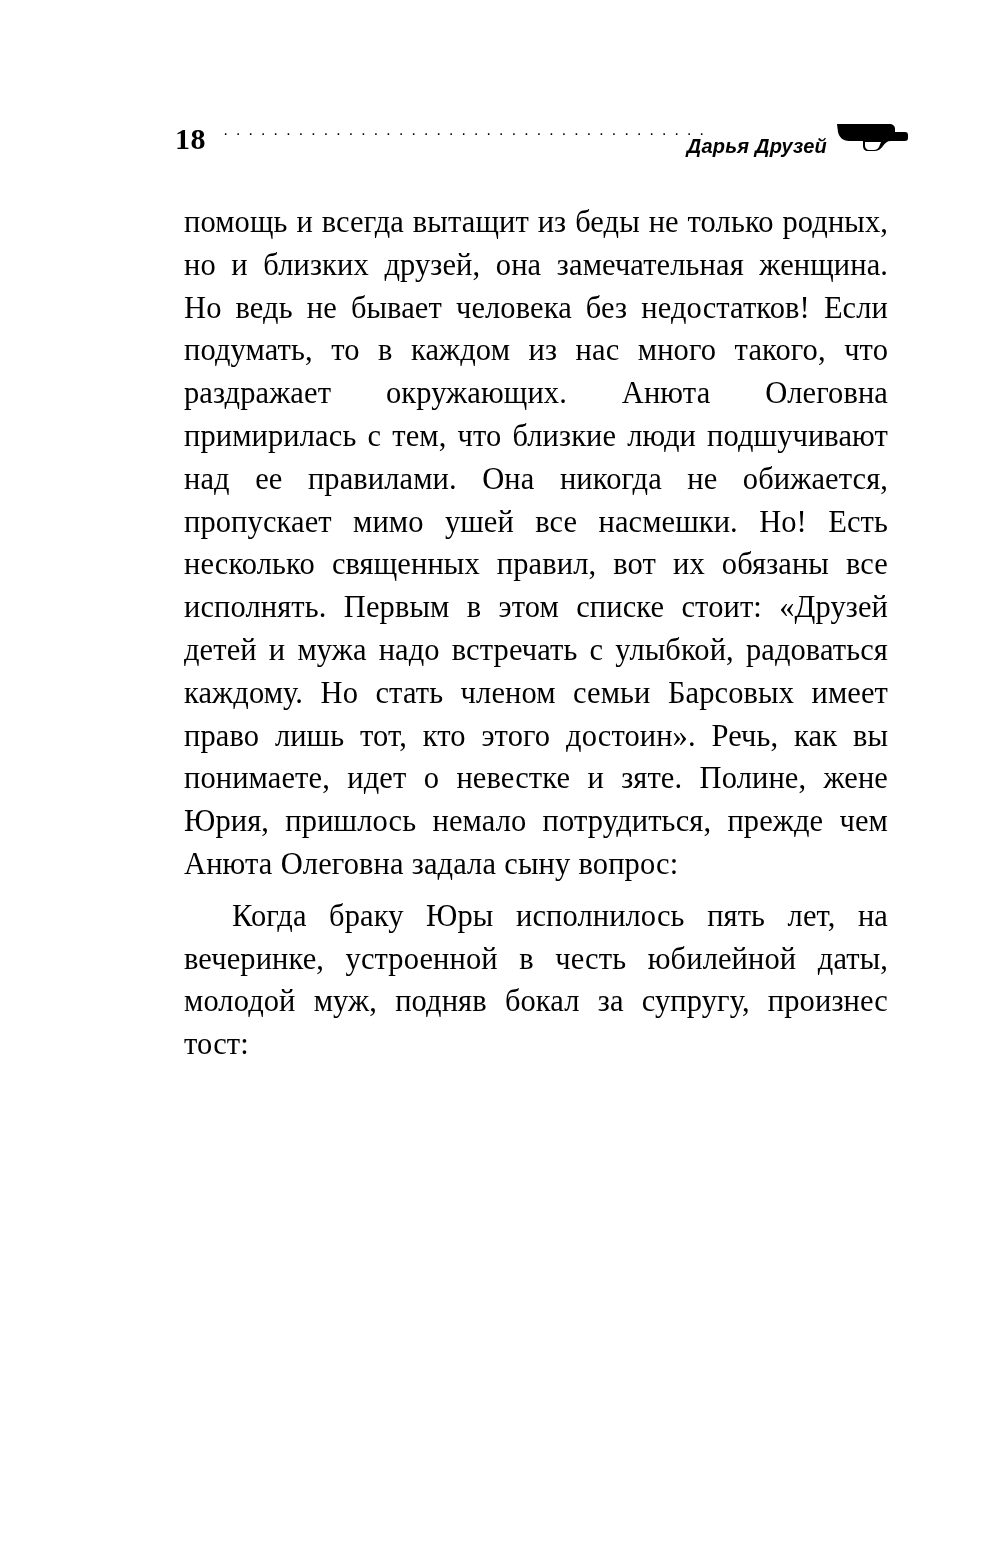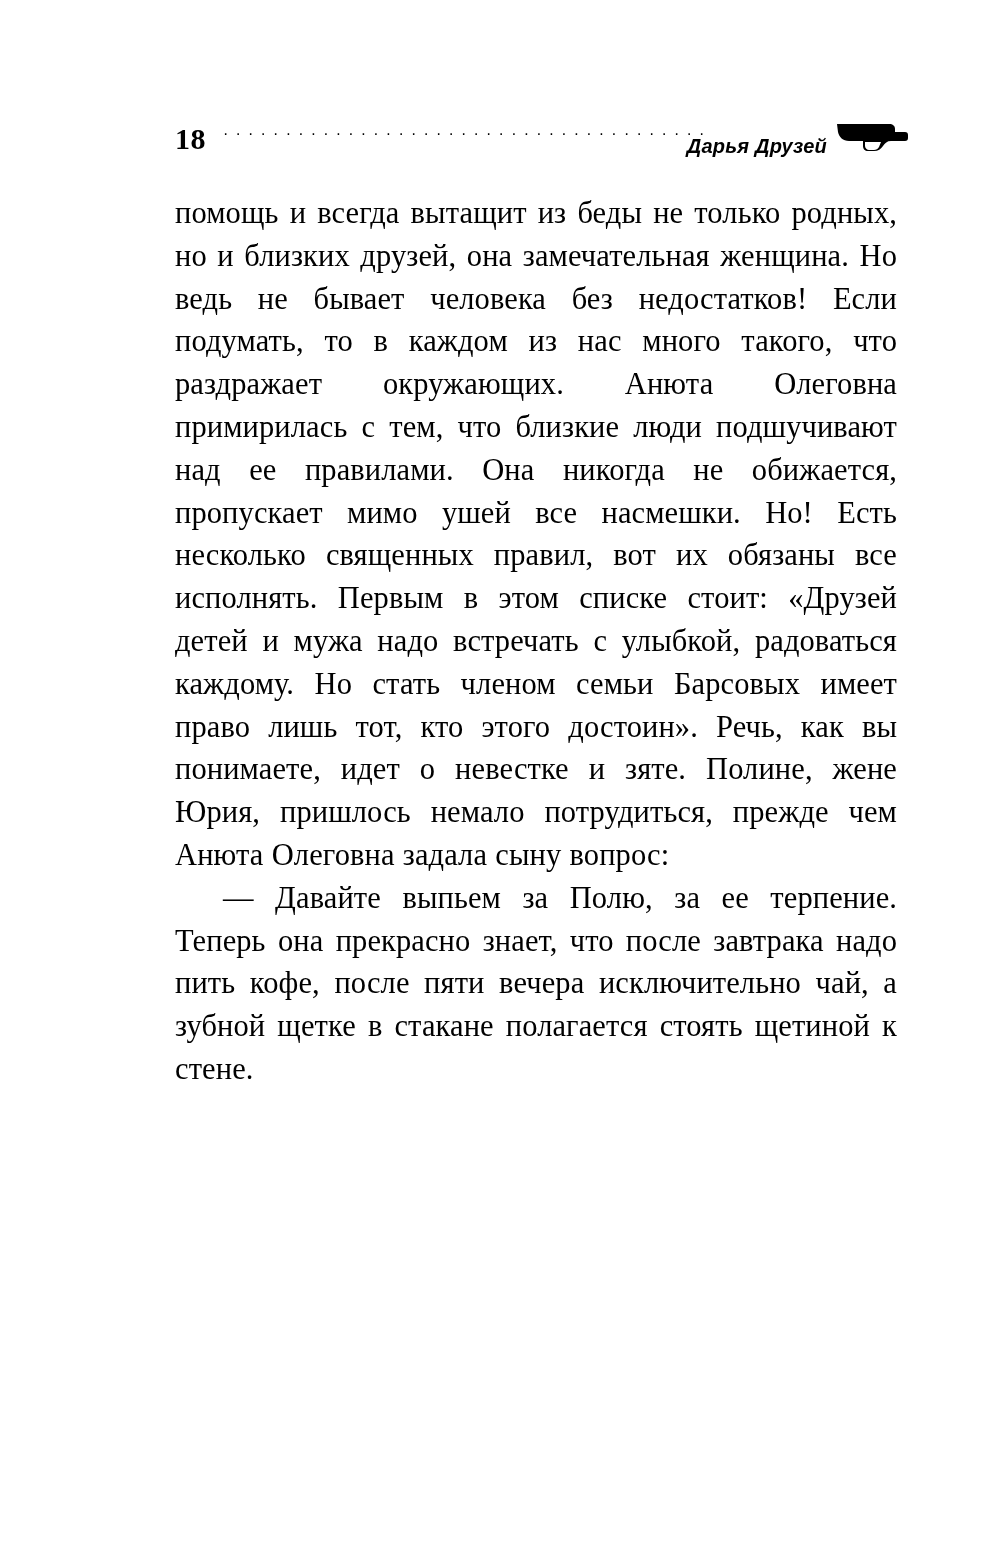--- a/index.html
+++ b/index.html
@@ -88,21 +88,21 @@
     width: 722px;
     font-size: 30.5px;
     line-height: 42.8px;
     text-align: justify;
     text-justify: inter-word;
     letter-spacing: 0.1px;
     word-spacing: 0.5px;
   }
 
   .body-text p {
-    margin: 0;
+    margin: 9px;
   }
 
   .indent {
     text-indent: 48px;
   }
 
   .no-indent {
     text-indent: 0;
   }
 </style>
@@ -118,16 +118,16 @@
     <span class="gun-icon">
       <svg viewBox="0 0 74 38" width="74" height="38" aria-hidden="true">
         <path d="M2 6 L54 6 C58 6 60 8 60 11 L60 14 L70 14 C72 14 73 15 73 17 L73 20 C73 22 72 23 70 23 L58 23 L56 23 C52 23 50 25 48 28 C46 31 43 33 39 33 L33 33 C30 33 28 31 28 28 L28 23 L14 23 C8 23 4 19 3 14 Z" fill="#000000"></path>
         <path d="M30 24 L46 24 L44 29 C43 31 41 32 39 32 L34 32 C32 32 30 30 30 28 Z" fill="#ffffff"></path>
       </svg>
     </span>
   </div>
 
   <div class="body-text">
     <p class="no-indent">помощь и всегда вытащит из беды не только родных, но и близких друзей, она замечательная женщина. Но ведь не бывает человека без недостатков! Если подумать, то в каждом из нас много такого, что раздражает окружающих. Анюта Олеговна примирилась с тем, что близкие люди подшучивают над ее правилами. Она никогда не обижается, пропускает мимо ушей все насмешки. Но! Есть несколько священных правил, вот их обязаны все исполнять. Первым в этом списке стоит: «Друзей детей и мужа надо встречать с улыбкой, радоваться каждому. Но стать членом семьи Барсовых имеет право лишь тот, кто этого достоин». Речь, как вы понимаете, идет о невестке и зяте. Полине, жене Юрия, пришлось немало потрудиться, прежде чем Анюта Олеговна задала сыну вопрос:</p>
-    <p class="indent">— Давайте выпьем за Полю, за ее терпение. Теперь она прекрасно знает, что после завтрака надо пить кофе, после пяти вечера исключительно чай, а зубной щетке в стакане полагается стоять щетиной к стене.</p>
+    <p class="indent">Когда браку Юры исполнилось пять лет, на вечеринке, устроенной в честь юбилейной даты, молодой муж, подняв бокал за супругу, произнес тост:</p>
   </div>
 
 </div>
 
 </body></html>

